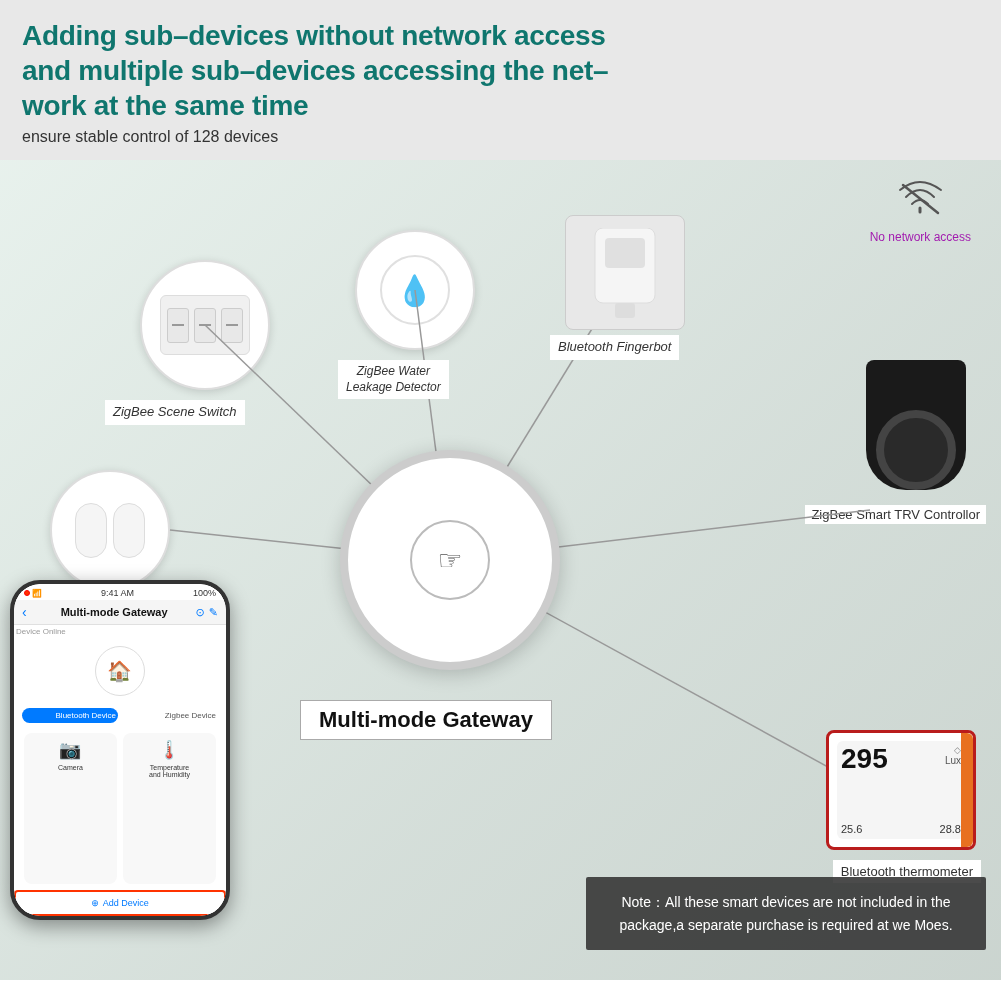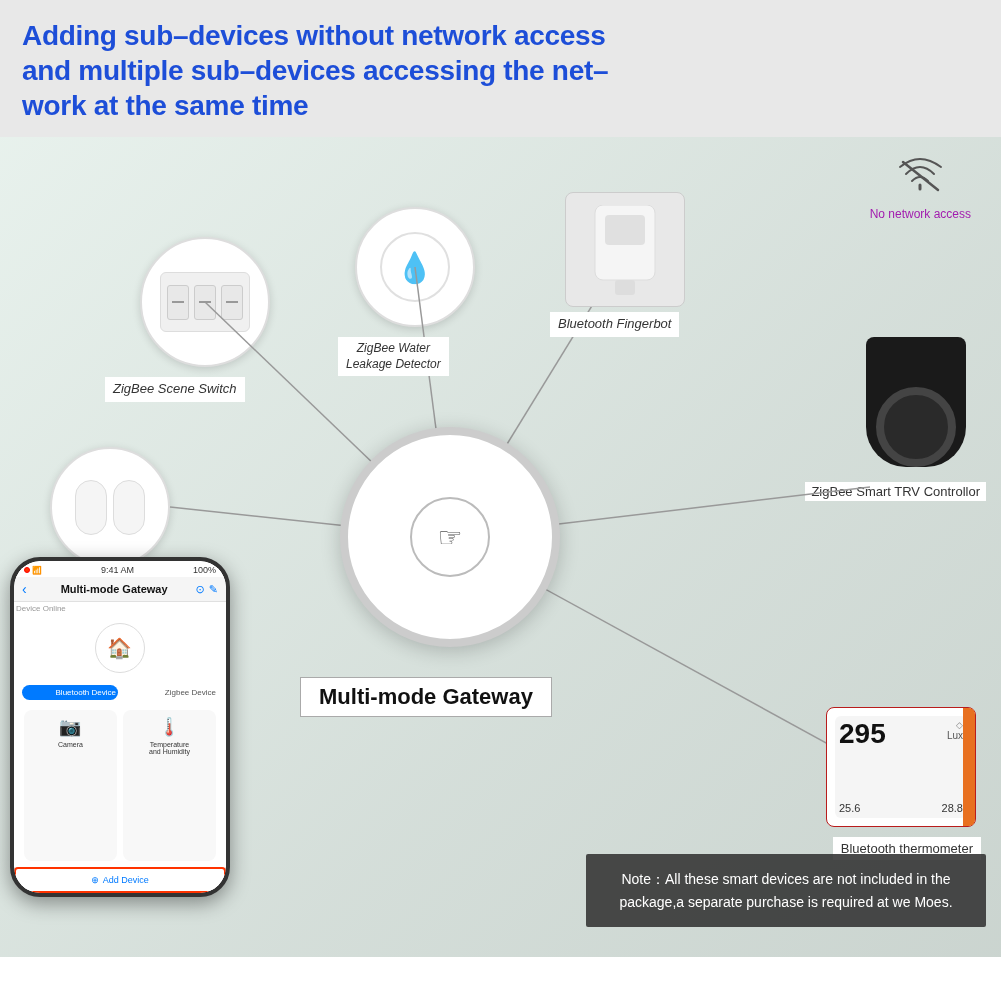--- a/index.html
+++ b/index.html
@@ -13,21 +13,21 @@
 
     
     .header-section {
       background: #e8e8e8;
       padding: 18px 22px 14px 22px;
       position: relative;
     }
     .header-title {
       font-size: 28px;
       font-weight: bold;
-      color: #1d4ed8;
+      color: #0f766e;
       line-height: 1.25;
       letter-spacing: -0.3px;
     }
     .header-subtitle {
       font-size: 16px;
       color: #333;
       margin-top: 5px;
     }
 
     
@@ -168,21 +168,21 @@
     }
 
     
     .thermo-device {
       position: absolute;
       right: 25px;
       top: 570px;
       width: 150px;
       height: 120px;
       background: white;
-      border: 1px solid #b91c1c;
+      border: 3px solid #b91c1c;
       border-radius: 8px;
       z-index: 5;
       padding: 8px;
     }
 
     
     .phone-mockup {
       position: absolute;
       left: 10px;
       top: 420px;
@@ -455,20 +455,21 @@
       width: 12px;
       background: #e87020;
       border-radius: 0 6px 6px 0;
     }
   </style>
 </head>
 <body>
 
 <div class="header-section">
   <div class="header-title">Adding sub–devices without network access<br>and multiple sub–devices accessing the net–<br>work at the same time</div>
+  <div class="header-subtitle">ensure stable control of 128 devices</div>
 </div>
 
 <div class="diagram-section">
   <div class="bg-room"></div>
 
   <svg class="lines-svg">
 
     <line x1="450" y1="400" x2="205" y2="165" stroke="#999" stroke-width="1.5" stroke-dasharray="none"></line>
 
     <line x1="450" y1="400" x2="415" y2="130" stroke="#999" stroke-width="1.5"></line>

